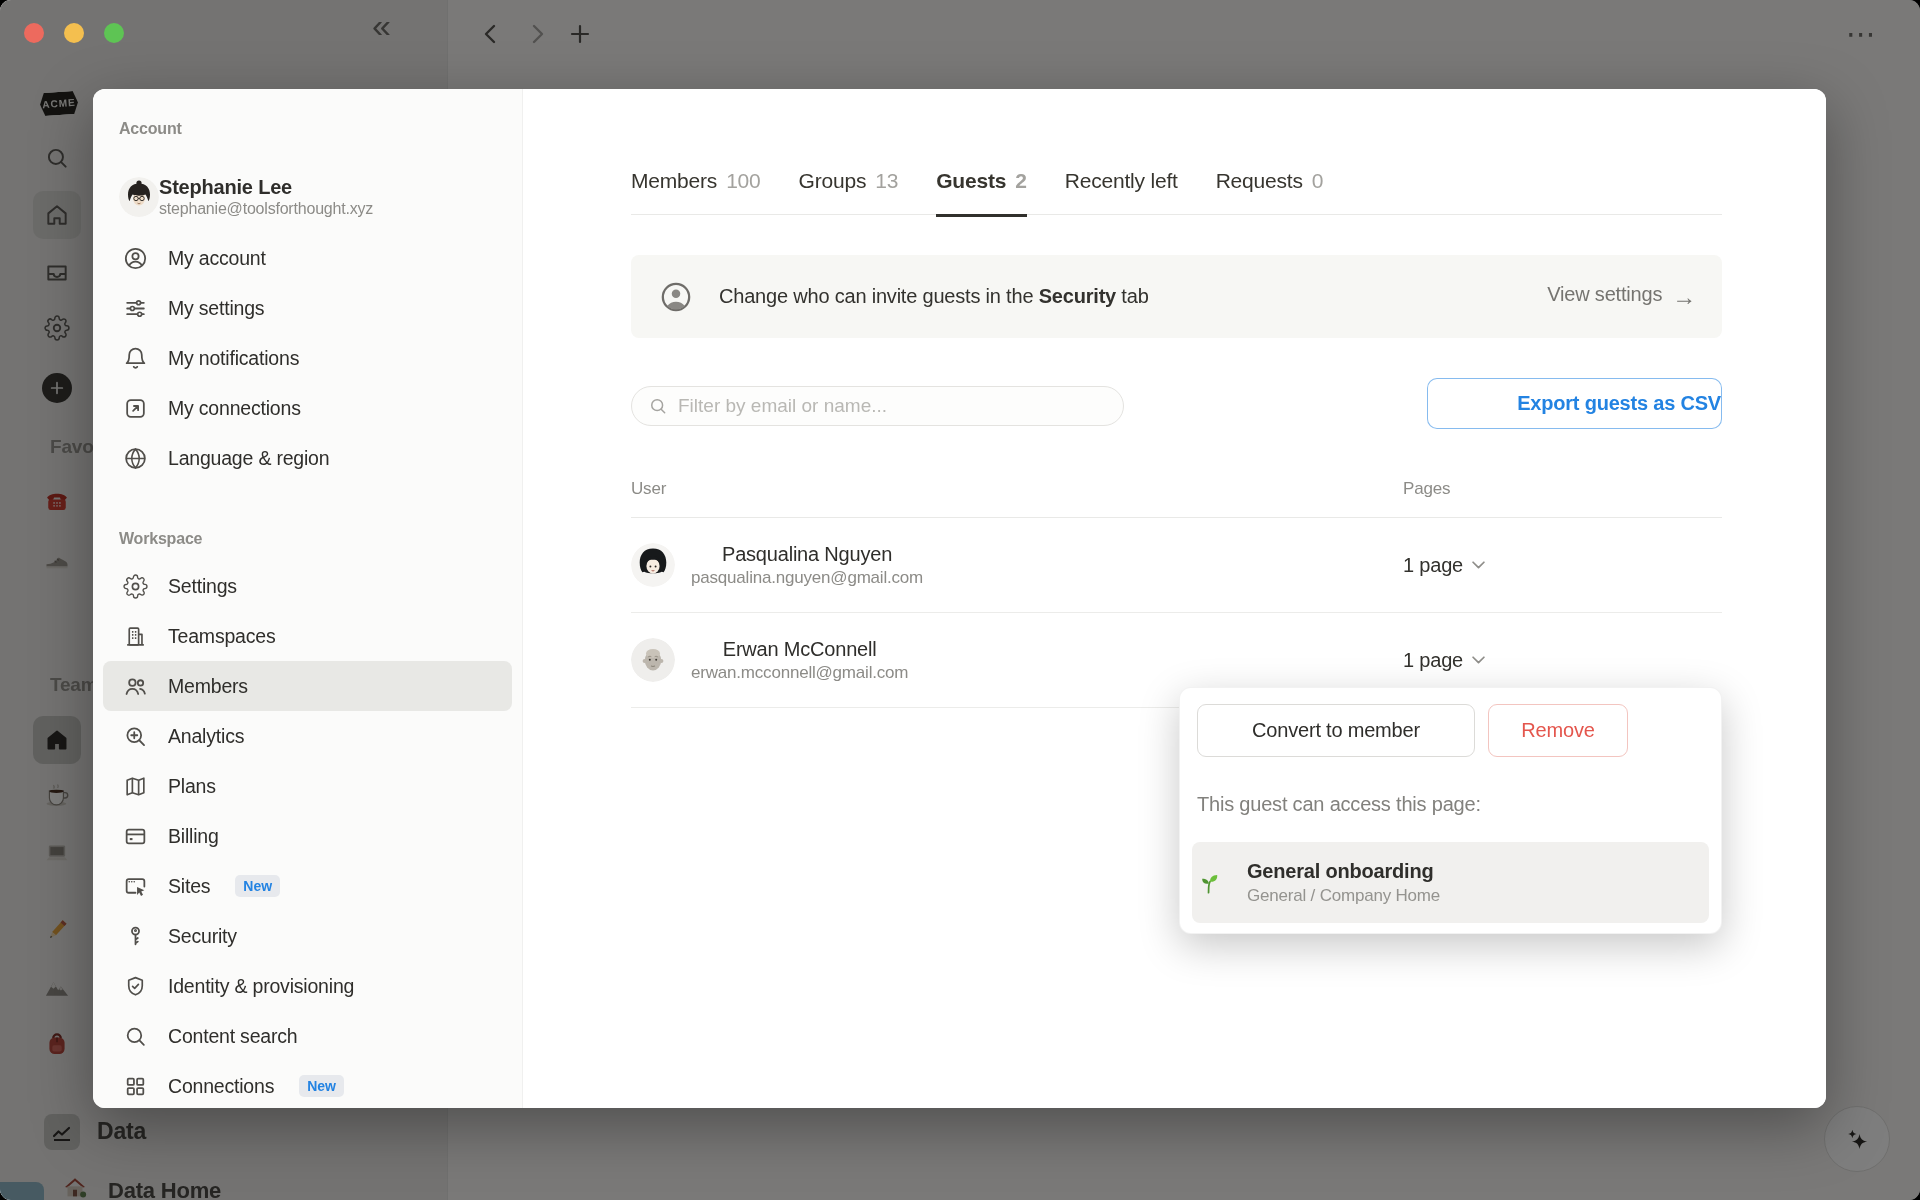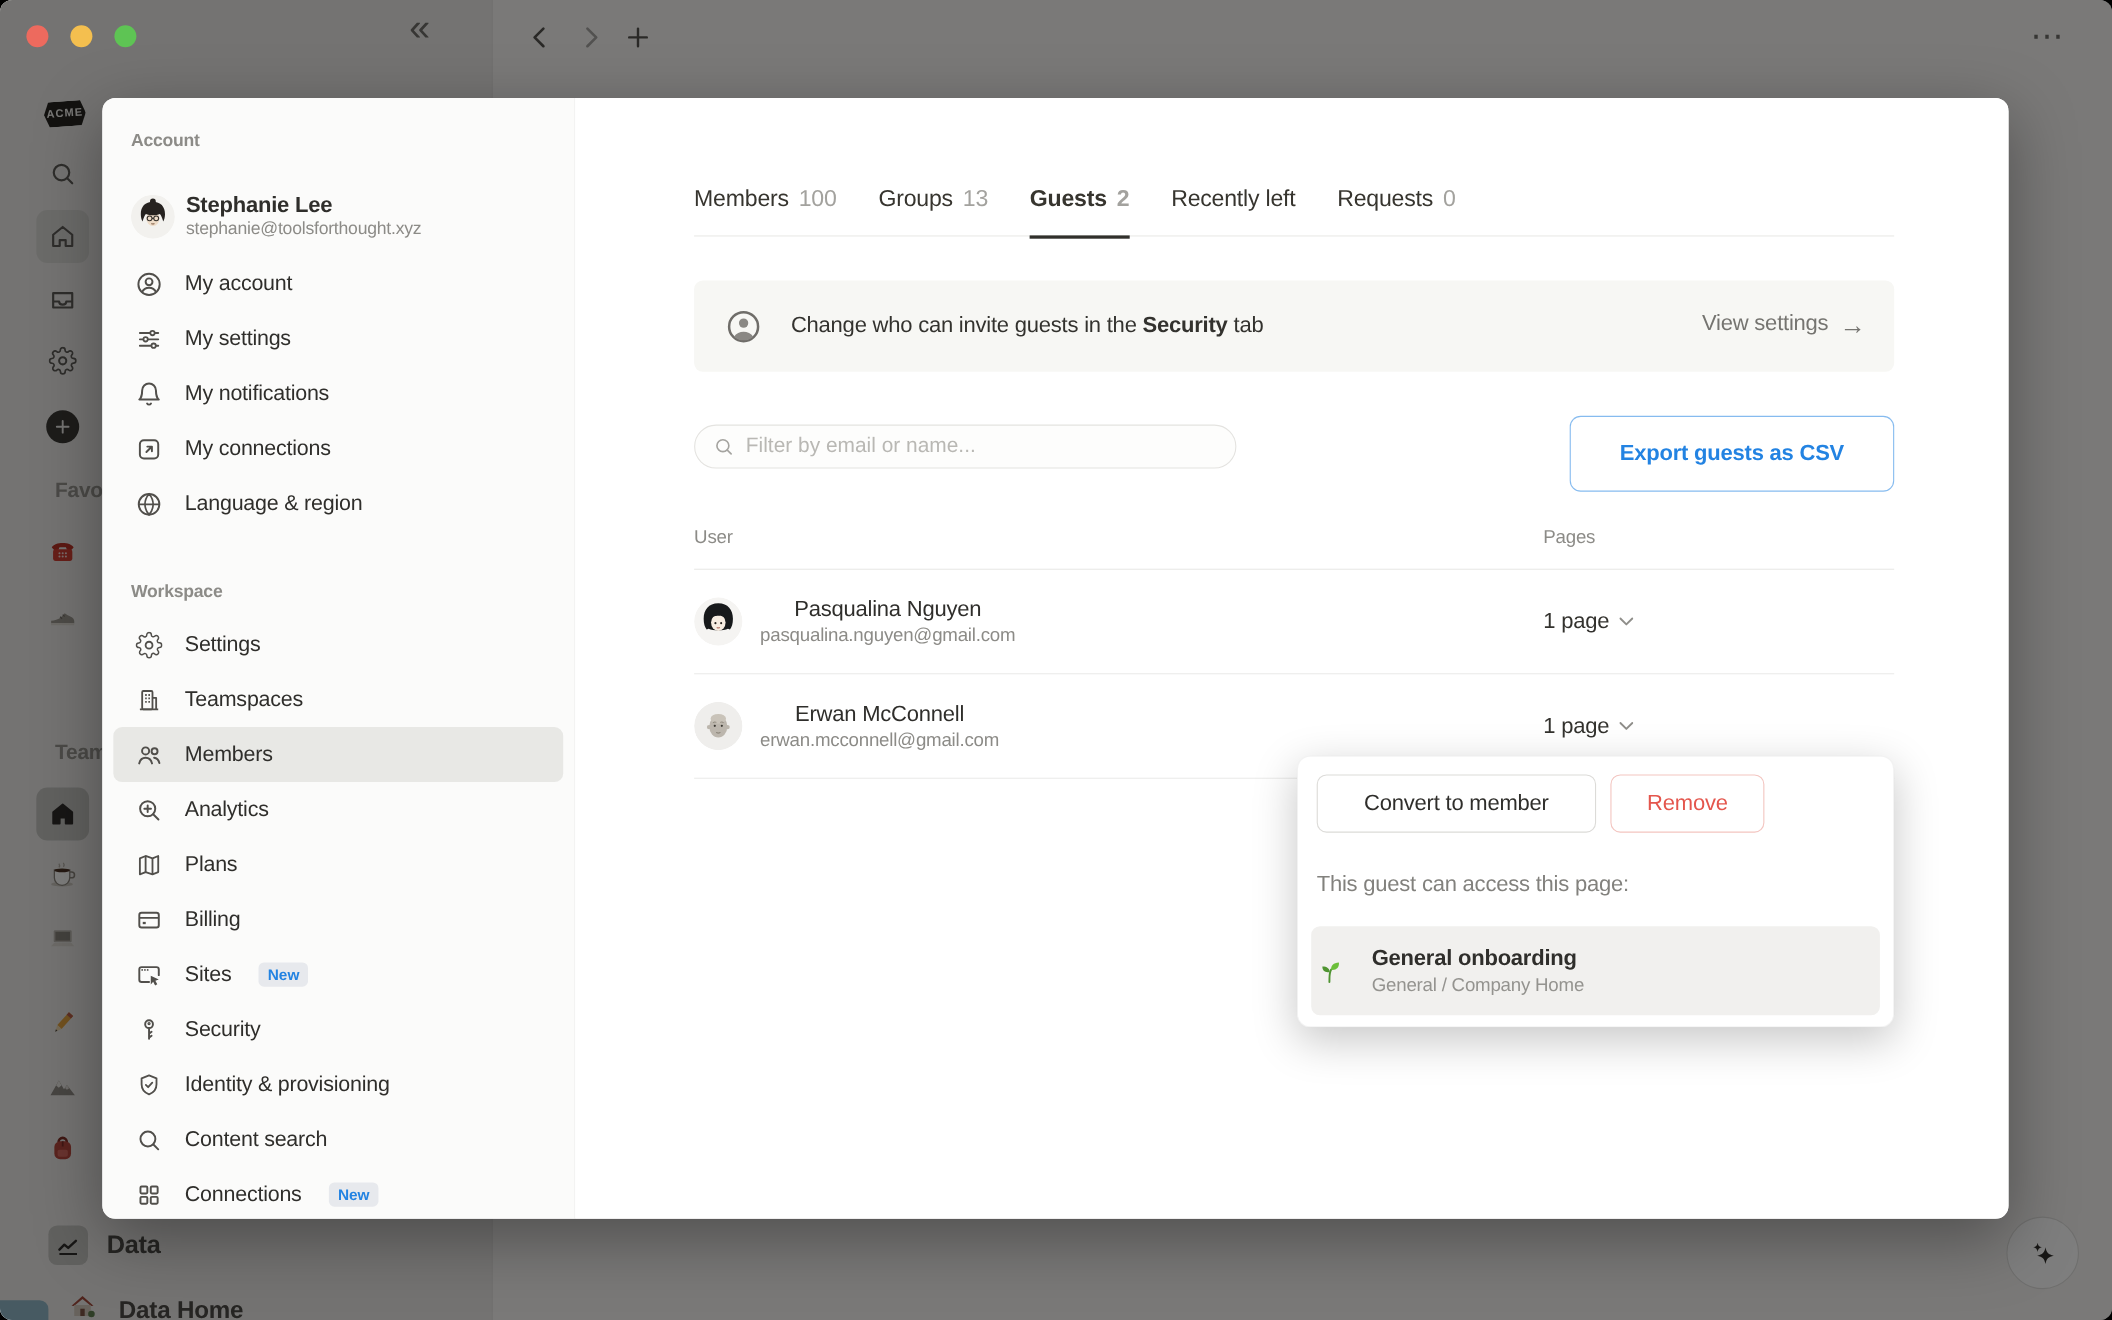--- a/index.html
+++ b/index.html
@@ -33,21 +33,21 @@
   .ai-btn { position:absolute; left:1824px; top:1106px; width:66px; height:66px; border-radius:50%; background:#fdfdfc;
             border:1px solid #dedddb; display:flex; align-items:center; justify-content:center; color:#2f2d2a; }
 
   .dim { position:absolute; inset:0; background:rgba(0,0,0,0.5); z-index:20; }
 
   
   .modal { position:absolute; left:93px; top:89px; width:1733px; height:1019px; background:#fff; border-radius:12px;
            box-shadow:0 18px 60px rgba(0,0,0,0.35); z-index:40; overflow:hidden; display:flex; }
   .side { width:430px; height:100%; background:#fbfbfa; border-right:1px solid rgba(0,0,0,0.045); padding-top:26px; flex:none; }
   .side-header { padding:0 26px; height:28px; line-height:28px; font-size:16px; font-weight:700; color:#8c8b87; }
-  .user-row { margin:26px 10px 0; padding:0 16px; height:56px; display:flex; align-items:center; gap:10px; border-radius:8px; }
+  .user-row { margin:26px 10px 0; padding:0 16px; height:56px; display:flex; align-items:center; gap:0; border-radius:8px; }
   .user-row .nm { font-size:20px; font-weight:700; color:#2f2e2b; line-height:24px; }
   .user-row .em { font-size:16px; color:#8c8b87; line-height:20px; }
   .menu { margin-top:8px; }
   .item { height:50px; margin:0 10px; padding:0 20px; border-radius:8px; display:flex; align-items:center; gap:20px;
           font-size:19.5px; color:#2f2e2b; }
   .item svg { width:25px; height:25px; color:#514f4b; flex:none; }
   .item.selected { background:#e8e8e5; }
   .badge-new { background:#e7e9ed; color:#2383e2; font-size:14px; font-weight:700; padding:3px 8px; border-radius:5px; margin-left:5px; letter-spacing:0; }
   .ws-header { margin-top:42px; }
 
@@ -60,37 +60,37 @@
   .banner { position:absolute; left:108px; top:166px; width:1091px; height:83px; background:#f7f7f4; border-radius:8px;
             display:flex; align-items:center; padding:0 26px 0 28px; font-size:20px; color:#33322e; }
   .banner b { font-weight:700; }
   .banner .spacer { flex:1; }
   .view-settings { color:#757470; display:flex; align-items:flex-start; gap:10px; font-size:20px; }
   .searchbox { position:absolute; left:108px; top:297px; width:493px; height:40px; }
   .searchbox input { width:100%; height:100%; border:1px solid #e4e3e0; border-radius:21px; padding:0 18px 0 46px;
                      font-size:19px; color:#37352f; background:#fdfdfc; outline:none; font-family:inherit; }
   .searchbox input::placeholder { color:#b9b8b4; }
   .searchbox svg { position:absolute; left:17px; top:10px; width:20px; height:20px; color:#a5a4a0; }
-  .export-btn { position:absolute; left:904px; top:289px; width:295px; height:69px; background:#fff; border:1px solid rgba(35,131,226,0.55);
-                border-radius:10px; color:#2383e2; font-size:20px; font-weight:600; font-family:inherit; letter-spacing:-0.2px; }
+  .export-btn { position:absolute; left:904px; top:289px; width:295px; height:51px; background:#fff; border:1px solid rgba(35,131,226,0.55);
+                border-radius:10px; color:#2383e2; font-size:20px; font-weight:600; font-family:inherit; letter-spacing:-0.2px;text-align:right; }
   .table { position:absolute; left:108px; top:372px; width:1091px; }
   .thead { height:57px; display:flex; align-items:center; font-size:17px; color:#8c8b87; border-bottom:1px solid #e9e9e7; position:relative; }
   .col-pages { position:absolute; left:772px; }
   .trow { height:95px; display:flex; align-items:center; gap:16px; border-bottom:1px solid #ececea; position:relative;text-align:center; }
   .trow .nm { font-size:20px; color:#2f2e2b; line-height:25px; }
   .trow .em { font-size:17px; color:#8c8b87; line-height:22px; }
   .pagesel { position:absolute; left:772px; display:flex; align-items:center; gap:9px; font-size:20px; color:#33322e; }
   .pagesel svg { width:13px; height:9px; color:#8f8e8a; }
   .avatar { border-radius:50%; flex:none; }
 
   .popover { position:absolute; left:1086px; top:598px; width:543px; height:247px; background:#fff; border-radius:12px;
              border:1px solid rgba(0,0,0,0.05); box-shadow:0 12px 40px rgba(0,0,0,0.22); padding:16px 17px 0; z-index:5; }
   .pop-btns { display:flex; gap:13px; }
   .pbtn { height:53px; border-radius:9px; background:#fff; font-size:20px; font-family:inherit; letter-spacing:-0.2px; }
-  .pbtn.convert { width:254px; border:1px solid #dcdbd8; color:#2f2e2b; }
+  .pbtn.convert { width:278px; border:1px solid #dcdbd8; color:#2f2e2b; }
   .pbtn.remove  { width:140px; border:1px solid #f3c5c0; color:#e4564d; }
   .pop-caption { margin-top:36px; font-size:20px; color:#82817d; }
   .pop-page { margin-top:26px; margin-left:-5px; margin-right:-5px; height:81px; background:#f1f0ee; border-radius:8px;
               display:flex; align-items:center; padding-left:3px; gap:26px; }
   .pop-page .ti { font-size:20px; font-weight:600; color:#2f2e2b; line-height:25px; }
   .pop-page .pa { font-size:17px; color:#94938f; line-height:23px; }
 
   svg { display:block; }
 </style>
 </head>

